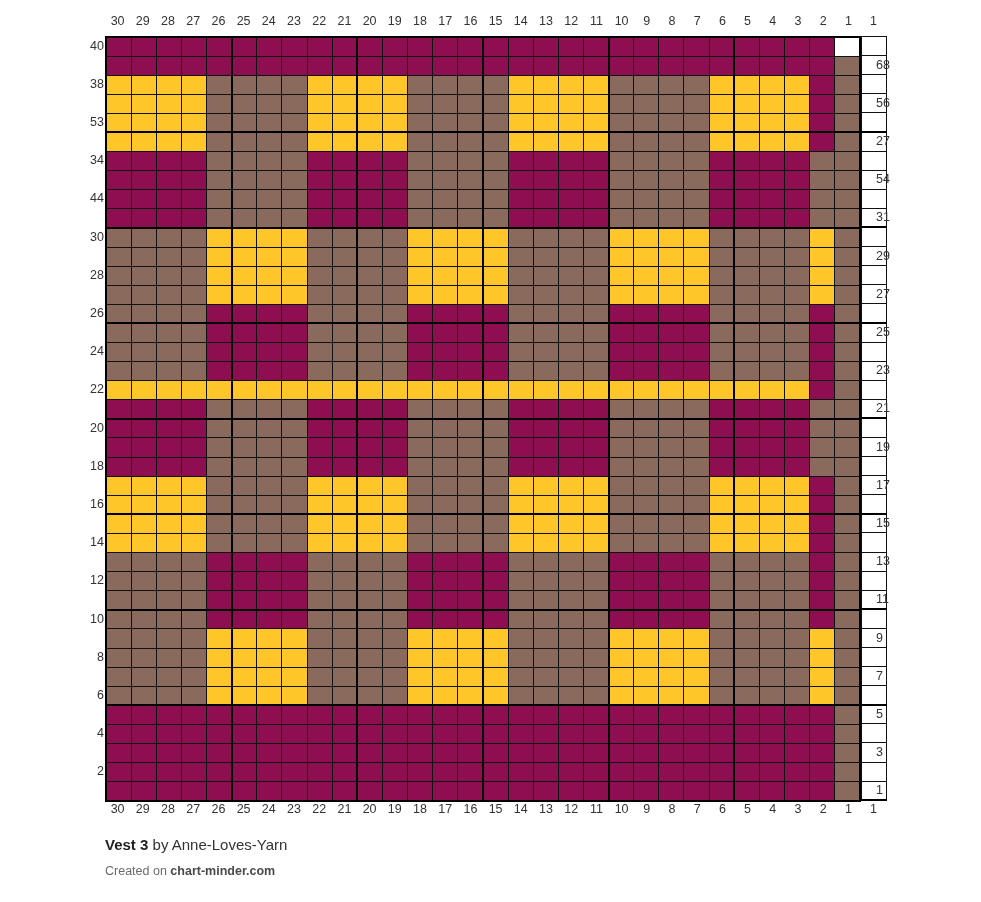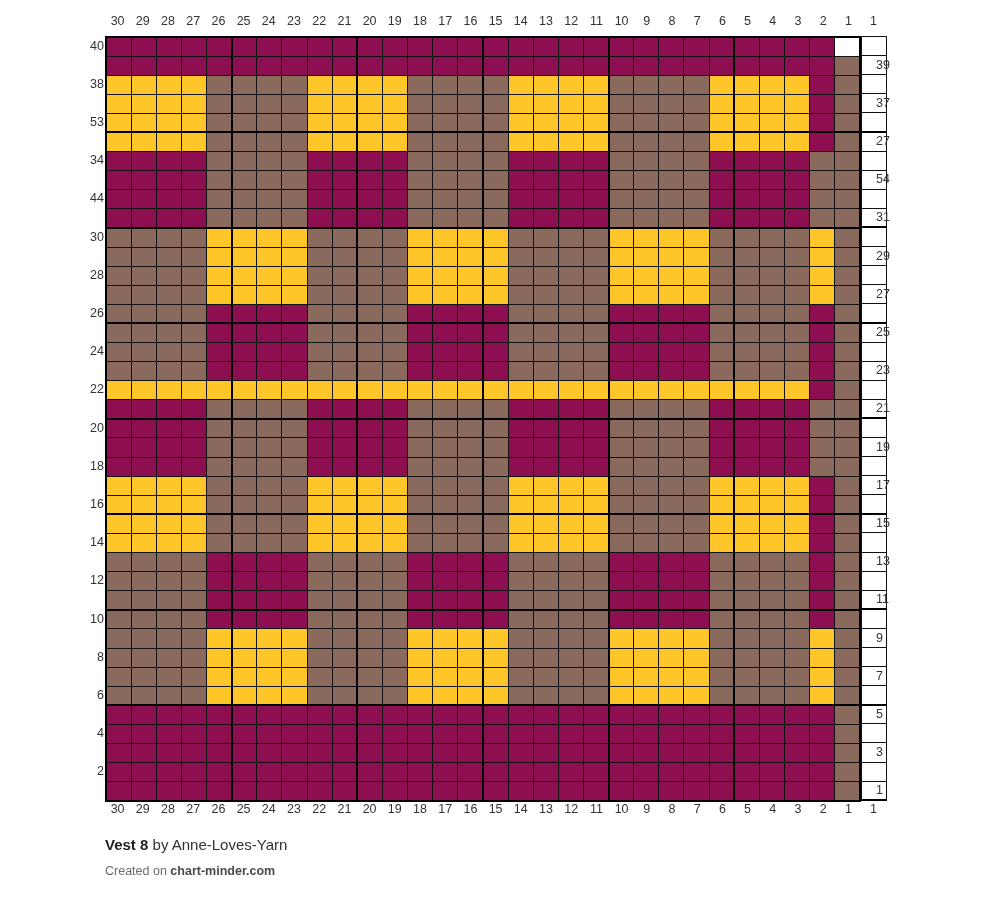--- a/index.html
+++ b/index.html
@@ -1590,22 +1590,22 @@
         <tr>
           <td></td>
         </tr>
         <tr class="sep-bottom">
           <td></td>
         </tr>
       </tbody>
     </table>
 
   <div class="row-labels-right">
-      <div class="row-label" style="top: 21.65px;">39</div>
-      <div class="row-label" style="top: 59.85px;">37</div>
+      <div class="row-label" style="top: 21.65px;">68</div>
+      <div class="row-label" style="top: 59.85px;">56</div>
       <div class="row-label" style="top: 98.05px;">27</div>
       <div class="row-label" style="top: 136.25px;">54</div>
       <div class="row-label" style="top: 174.45px;">31</div>
       <div class="row-label" style="top: 212.65px;">29</div>
       <div class="row-label" style="top: 250.85px;">27</div>
       <div class="row-label" style="top: 289.05px;">25</div>
       <div class="row-label" style="top: 327.25px;">23</div>
       <div class="row-label" style="top: 365.45px;">21</div>
       <div class="row-label" style="top: 403.65px;">19</div>
       <div class="row-label" style="top: 441.85px;">17</div>
@@ -1647,21 +1647,21 @@
       <div class="col-label" style="left: 604.4px;">6</div>
       <div class="col-label" style="left: 629.6px;">5</div>
       <div class="col-label" style="left: 654.8px;">4</div>
       <div class="col-label" style="left: 680px;">3</div>
       <div class="col-label" style="left: 705.2px;">2</div>
       <div class="col-label" style="left: 730.4px;">1</div>
       <div class="col-label" style="left: 755.5px;">1</div>
     </div>
 
   <div class="footer-title">
-    <span class="bold">Vest 8</span>
+    <span class="bold">Vest 3</span>
     <span class="by">by Anne-Loves-Yarn</span>
   </div>
   <div class="footer-sub">
     <span>Created on</span>
     <span class="site">chart-minder.com</span>
   </div>
 
 </div>
 
 </body></html>

